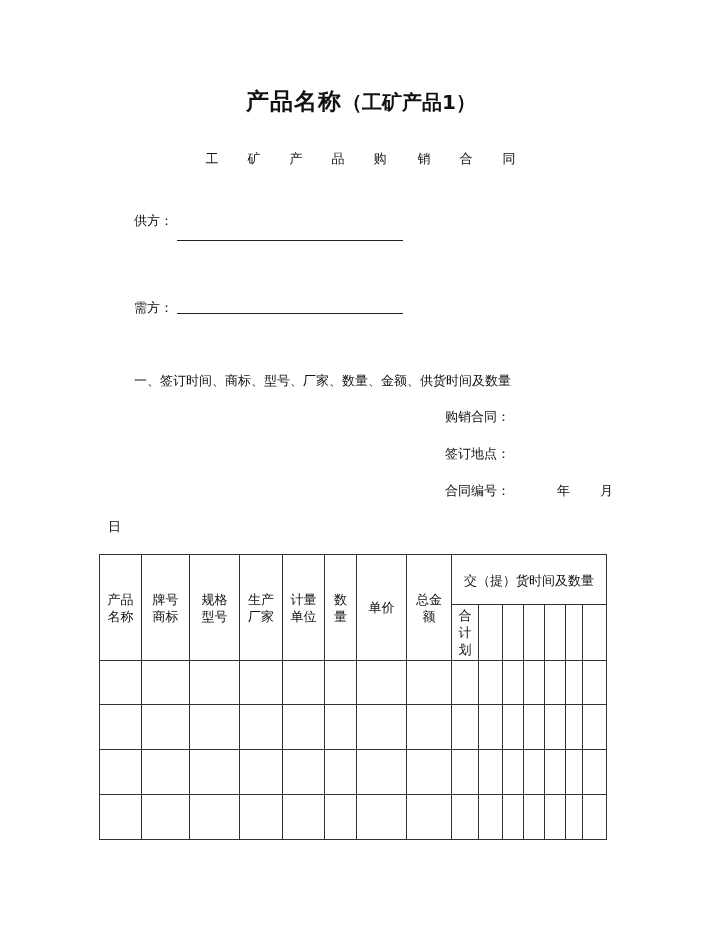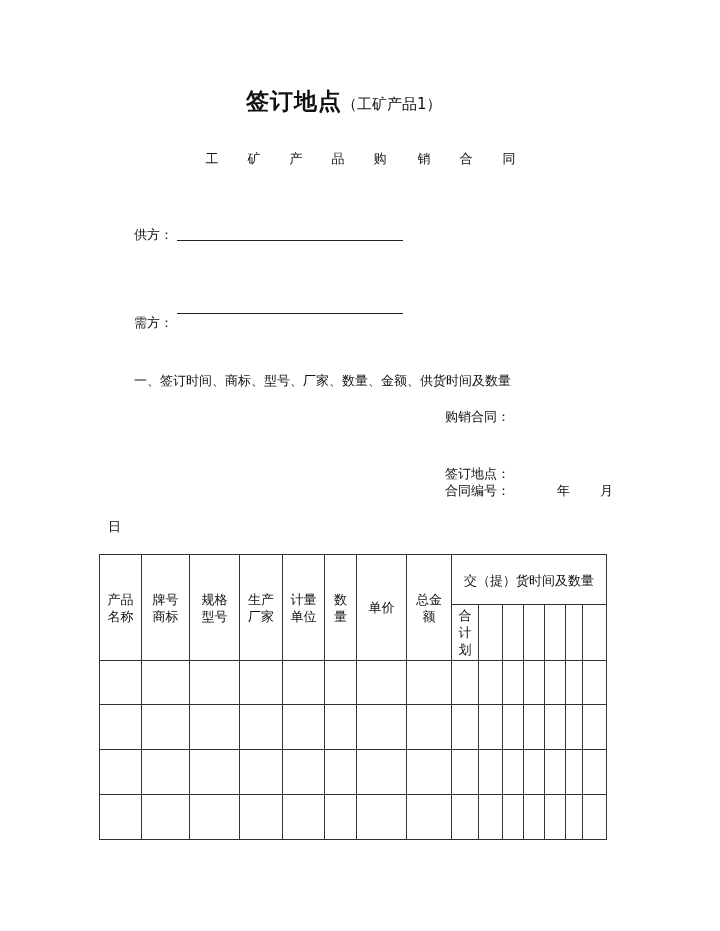--- a/index.html
+++ b/index.html
@@ -1,56 +1,56 @@
 <!DOCTYPE html>
 <html><head>
 <meta charset="utf-8">
 <style>
   html, body { margin: 0; padding: 0; background: #ffffff; }
   body { width: 720px; height: 931px; position: relative; overflow: hidden;
          font-family: "DejaVu Sans", "Liberation Sans", sans-serif; color: #111; }
   .abs { position: absolute; white-space: nowrap; }
   .title { left: 246px; top: 86px; font-size: 23px; font-weight: bold; letter-spacing: 1px; }
-  .title .sub { font-size: 15px; font-weight: normal; letter-spacing: 0; }
+  .title .sub { font-size: 20px; font-weight: bold; letter-spacing: 0; }
   .subtitle { top: 150px; font-size: 13px; width: 40px; text-align: center; }
   .label { font-size: 13px; }
   .uline { position: absolute; height: 0; border-top: 1px solid #222; }
   table.grid { position: absolute; left: 99px; top: 554px; border-collapse: collapse; table-layout: fixed; }
   table.grid td { border: 1px solid #333; padding: 0; font-size: 13px; line-height: 17px;
                   text-align: center; vertical-align: middle; }
   td.vtop { vertical-align: top; text-align: left; padding-left: 5px; }
   td.plan { vertical-align: top; padding-top: 1px; }
   .stack span { display: block; }
 </style>
 </head>
 <body>
 
 <div class="abs title">
-  <span>签订地点</span><span class="sub">（工矿产品1）</span>
+  <span>产品名称</span><span class="sub">（工矿产品1）</span>
 </div>
 
 <div class="abs subtitle" style="left:192px">工</div>
 <div class="abs subtitle" style="left:234px">矿</div>
 <div class="abs subtitle" style="left:276px">产</div>
 <div class="abs subtitle" style="left:318px">品</div>
 <div class="abs subtitle" style="left:360px">购</div>
 <div class="abs subtitle" style="left:404px">销</div>
 <div class="abs subtitle" style="left:446px">合</div>
 <div class="abs subtitle" style="left:489px">同</div>
 
-<div class="abs label" style="left:134px; top:226px">供方：</div>
+<div class="abs label" style="left:134px; top:212px">供方：</div>
 <div class="uline" style="left:177px; top:240px; width:226px"></div>
 
-<div class="abs label" style="left:134px; top:314px">需方：</div>
+<div class="abs label" style="left:134px; top:299px">需方：</div>
 <div class="uline" style="left:177px; top:313px; width:226px"></div>
 
 <div class="abs label" style="left:134px; top:372px">一、签订时间、商标、型号、厂家、数量、金额、供货时间及数量</div>
 
 <div class="abs label" style="left:445px; top:408px">购销合同：</div>
-<div class="abs label" style="left:445px; top:465px">签订地点：</div>
+<div class="abs label" style="left:445px; top:445px">签订地点：</div>
 <div class="abs label" style="left:445px; top:482px">合同编号：</div>
 <div class="abs label" style="left:557px; top:482px">年</div>
 <div class="abs label" style="left:600px; top:482px">月</div>
 <div class="abs label" style="left:108px; top:518px">日</div>
 
 <table class="grid">
   <colgroup>
     <col style="width:42px">
       <col style="width:48px">
       <col style="width:50px">

